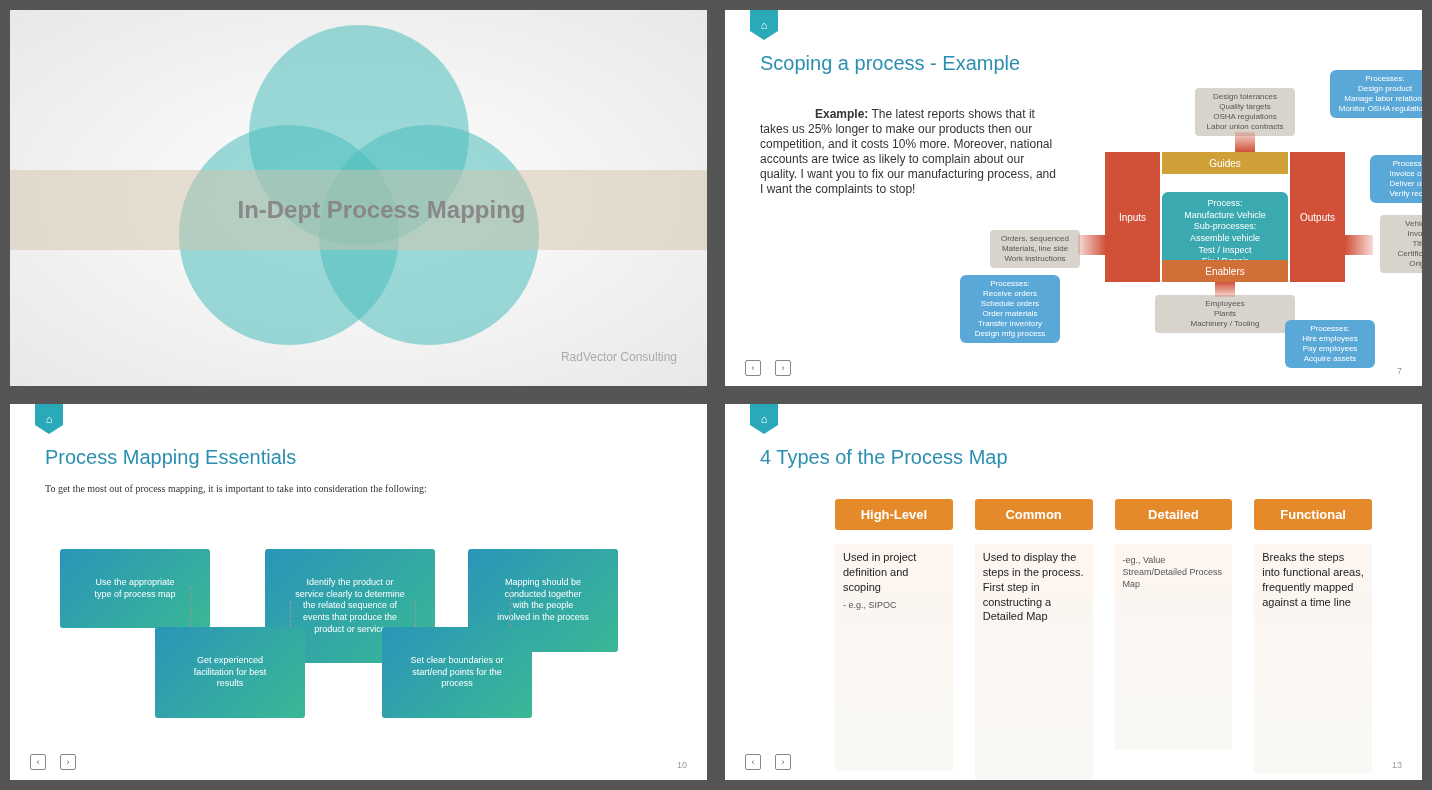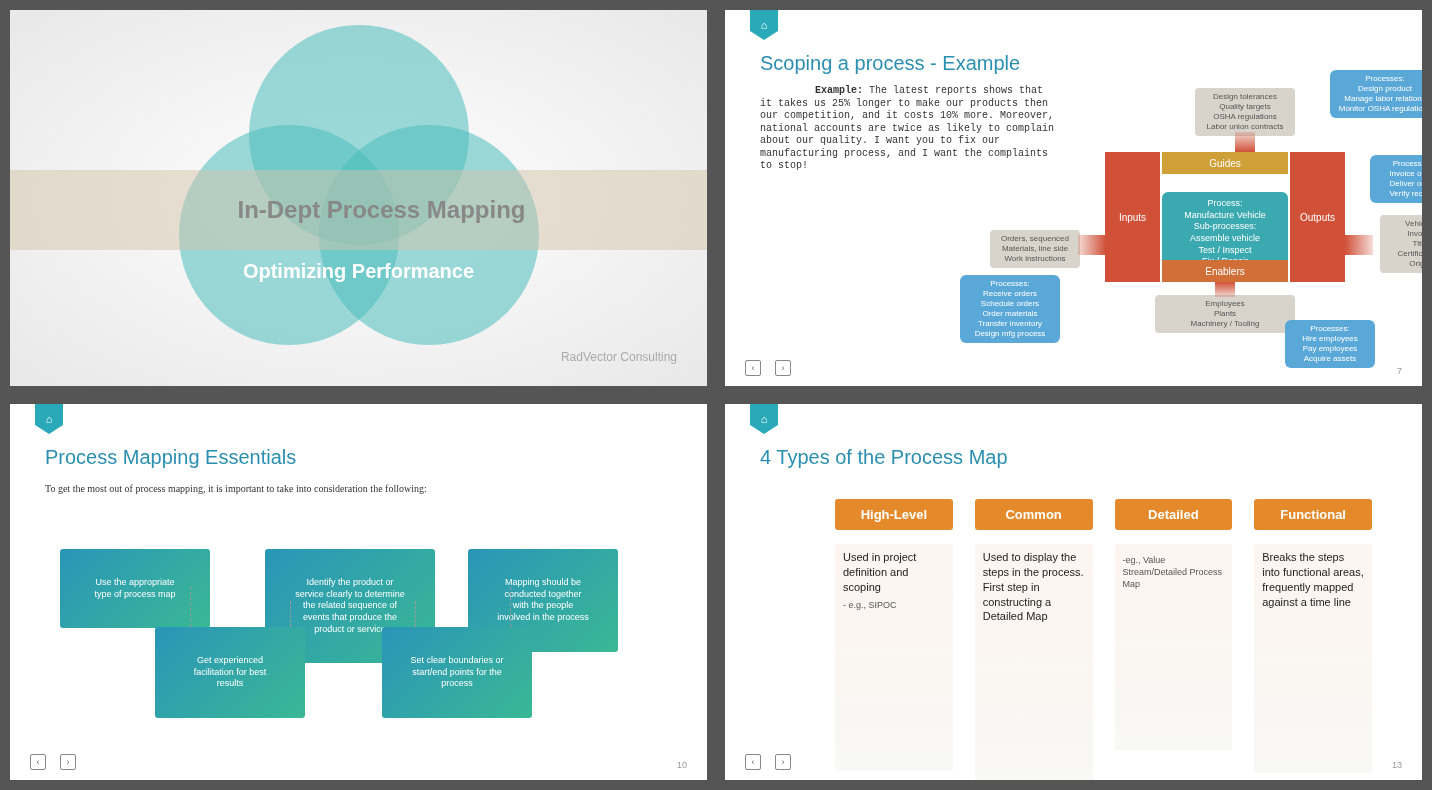--- a/index.html
+++ b/index.html
@@ -20,21 +20,21 @@
   .brand { position: absolute; bottom: 22px; right: 30px; color: #aaa; font-size: 12px; }
 
   
   .home-tab { position: absolute; top: 0; left: 25px; width: 28px; height: 30px; background: #2aa9b8; clip-path: polygon(0 0, 100% 0, 100% 70%, 50% 100%, 0 70%); display: flex; align-items: center; justify-content: center; color: #fff; font-size: 11px; }
   .slide-title { color: #2a8fb0; font-size: 20px; font-weight: 400; margin: 42px 0 0 35px; }
   .nav { position: absolute; bottom: 10px; left: 20px; display: flex; gap: 14px; }
   .nav-btn { width: 16px; height: 16px; border: 1px solid #888; border-radius: 2px; display: flex; align-items: center; justify-content: center; font-size: 9px; color: #666; cursor: pointer; }
   .page-num { position: absolute; bottom: 10px; right: 20px; font-size: 9px; color: #999; }
 
   
-  .s2-example { font-size: 10px; color: #333; margin: 10px 0 0 35px; width: 300px; line-height: 1.25; font-family: Liberation Mono, monospace; }
+  .s2-example { font-size: 12px; color: #333; margin: 32px 0 0 35px; width: 300px; line-height: 1.25; }
   .s2-example b { margin-left: 55px; }
   .s2-diagram { position: absolute; top: 60px; left: 135px; right: 10px; bottom: 30px; }
   .blue-box { position: absolute; background: #5aa8d8; color: #fff; font-size: 8px; text-align: center; padding: 4px 6px; border-radius: 6px; line-height: 1.25; }
   .grey-box { position: absolute; background: #d8d4cc; color: #555; font-size: 8px; text-align: center; padding: 4px 6px; border-radius: 4px; line-height: 1.25; }
   .main-frame { position: absolute; top: 82px; left: 245px; width: 240px; height: 130px; display: grid; grid-template-columns: 55px 1fr 55px; grid-template-rows: 22px 1fr 22px; gap: 2px; }
   .mf-cell { background: #d05038; color: #fff; display: flex; align-items: center; justify-content: center; font-size: 10px; }
   .mf-center { background: #3aa9b0; grid-column: 2; grid-row: 1 / span 3; color: #fff; font-size: 9px; text-align: center; padding: 6px; line-height: 1.3; border-radius: 6px; margin-top: 40px; }
   .arrow-h { position: absolute; height: 20px; background: linear-gradient(to right, rgba(208,80,56,0.2), #d05038); }
   .arrow-h.rev { background: linear-gradient(to left, rgba(208,80,56,0.2), #d05038); }
   .arrow-v { position: absolute; width: 20px; background: linear-gradient(to bottom, rgba(208,80,56,0.2), #d05038); }
@@ -59,21 +59,20 @@
 
   <div class="slide s1">
     <div class="venn">
       <div class="circle c1"></div>
       <div class="circle c2"></div>
       <div class="circle c3"></div>
     </div>
     <div class="title-band">
       <div class="main-title">In-Dept Process Mapping</div>
     </div>
-    <div class="subtitle">Optimizing Performance</div>
     <div class="brand">RadVector Consulting</div>
   </div>
 
   <div class="slide">
     <div class="home-tab">⌂</div>
     <div class="slide-title">Scoping a process - Example</div>
     <div class="s2-example">
       <b>Example:</b>
       <span>The latest reports shows that it takes us 25% longer to make our products then our competition, and it costs 10% more. Moreover, national accounts are twice as likely to complain about our quality. I want you to fix our manufacturing process, and I want the complaints to stop!</span>
     </div>

